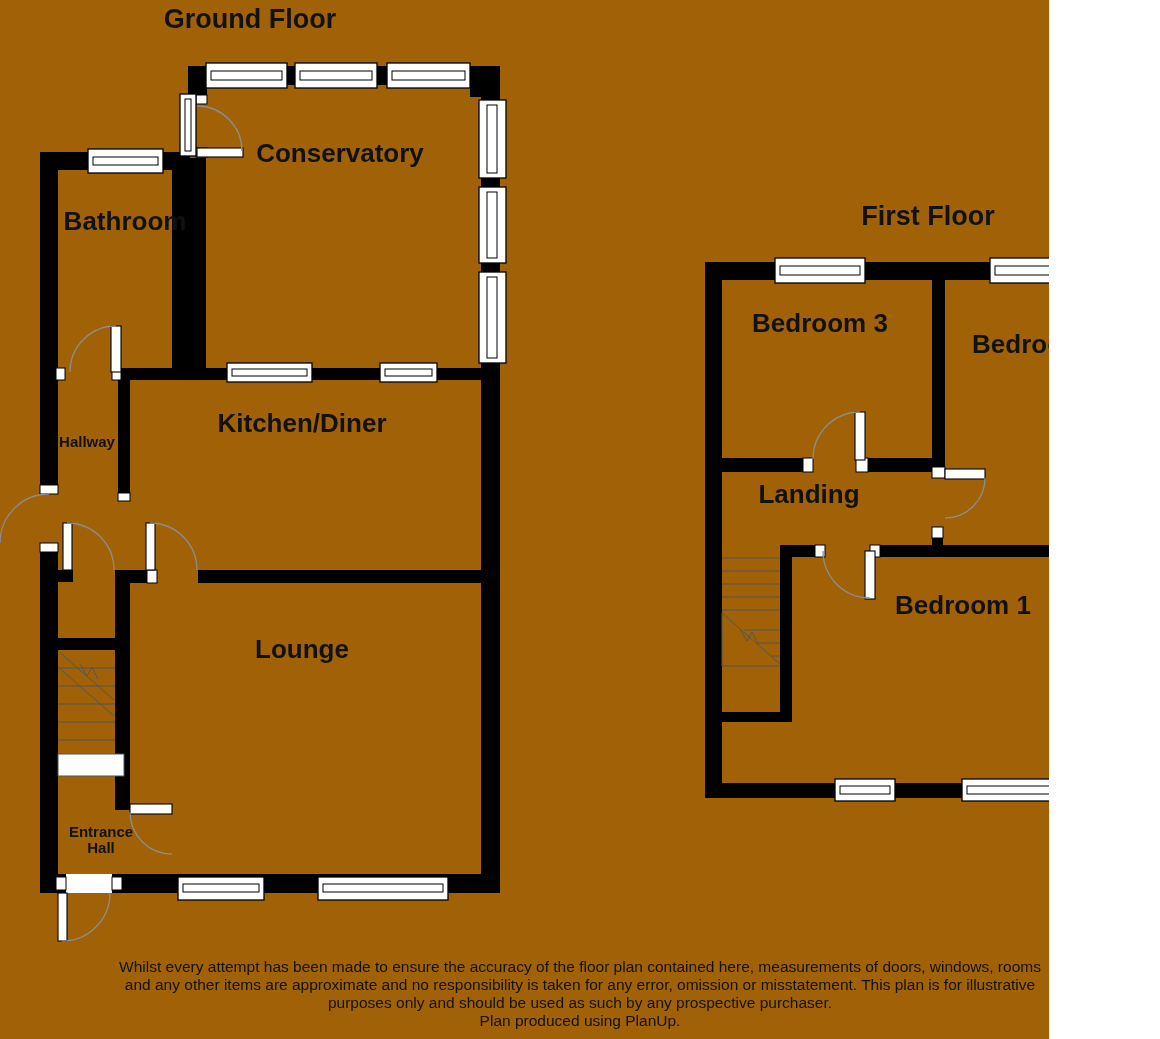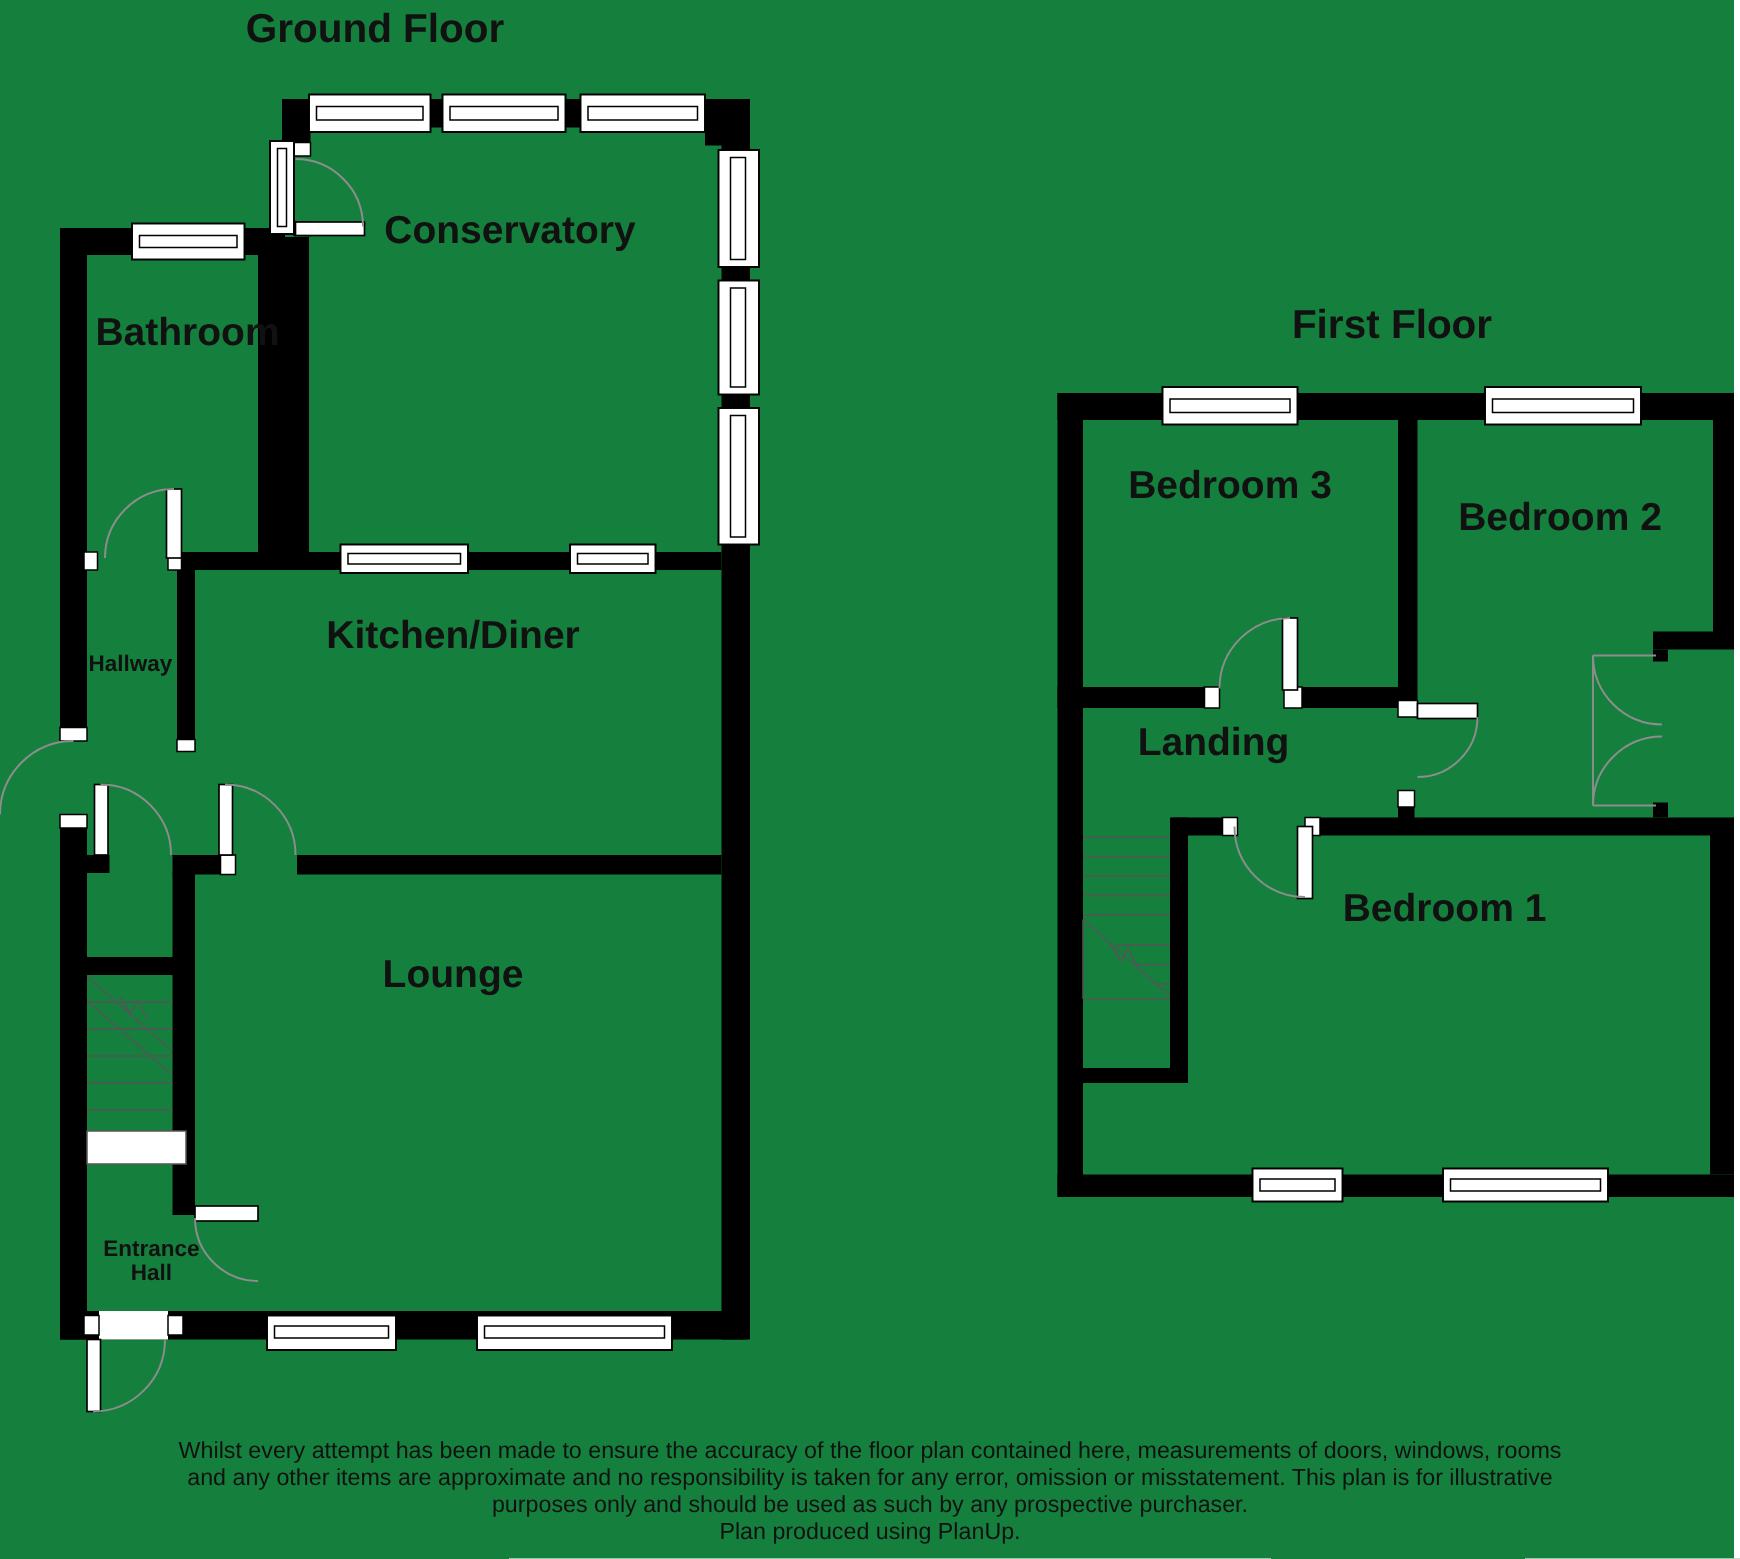--- a/index.html
+++ b/index.html
@@ -1,16 +1,16 @@
 <!DOCTYPE html>
 <html><head>
 <meta charset="utf-8">
 <style>
   html,body{margin:0;padding:0;background:#ffffff;}
-  #page{position:relative;width:1156px;height:1039px;background:#15803d;overflow:hidden;
+  #page{position:relative;width:1049px;height:1039px;background:#a16207;overflow:hidden;
         font-family:"Liberation Sans",sans-serif;}
   svg{display:block;}
   .wall{fill:#000000;stroke:none;}
   .jamb{fill:#ffffff;stroke:#000000;stroke-width:1;}
   .win-outer{fill:#ffffff;stroke:#000000;stroke-width:1.3;}
   .win-inner{fill:none;stroke:#000000;stroke-width:1;}
   .leaf{fill:#ffffff;stroke:#000000;stroke-width:1.1;}
   .swing{fill:none;stroke:#8d8d8d;stroke-width:1.3;}
   .stair{stroke:#555555;stroke-width:1;fill:none;}
   .stairbox{fill:#ffffff;stroke:#555555;stroke-width:1;}

